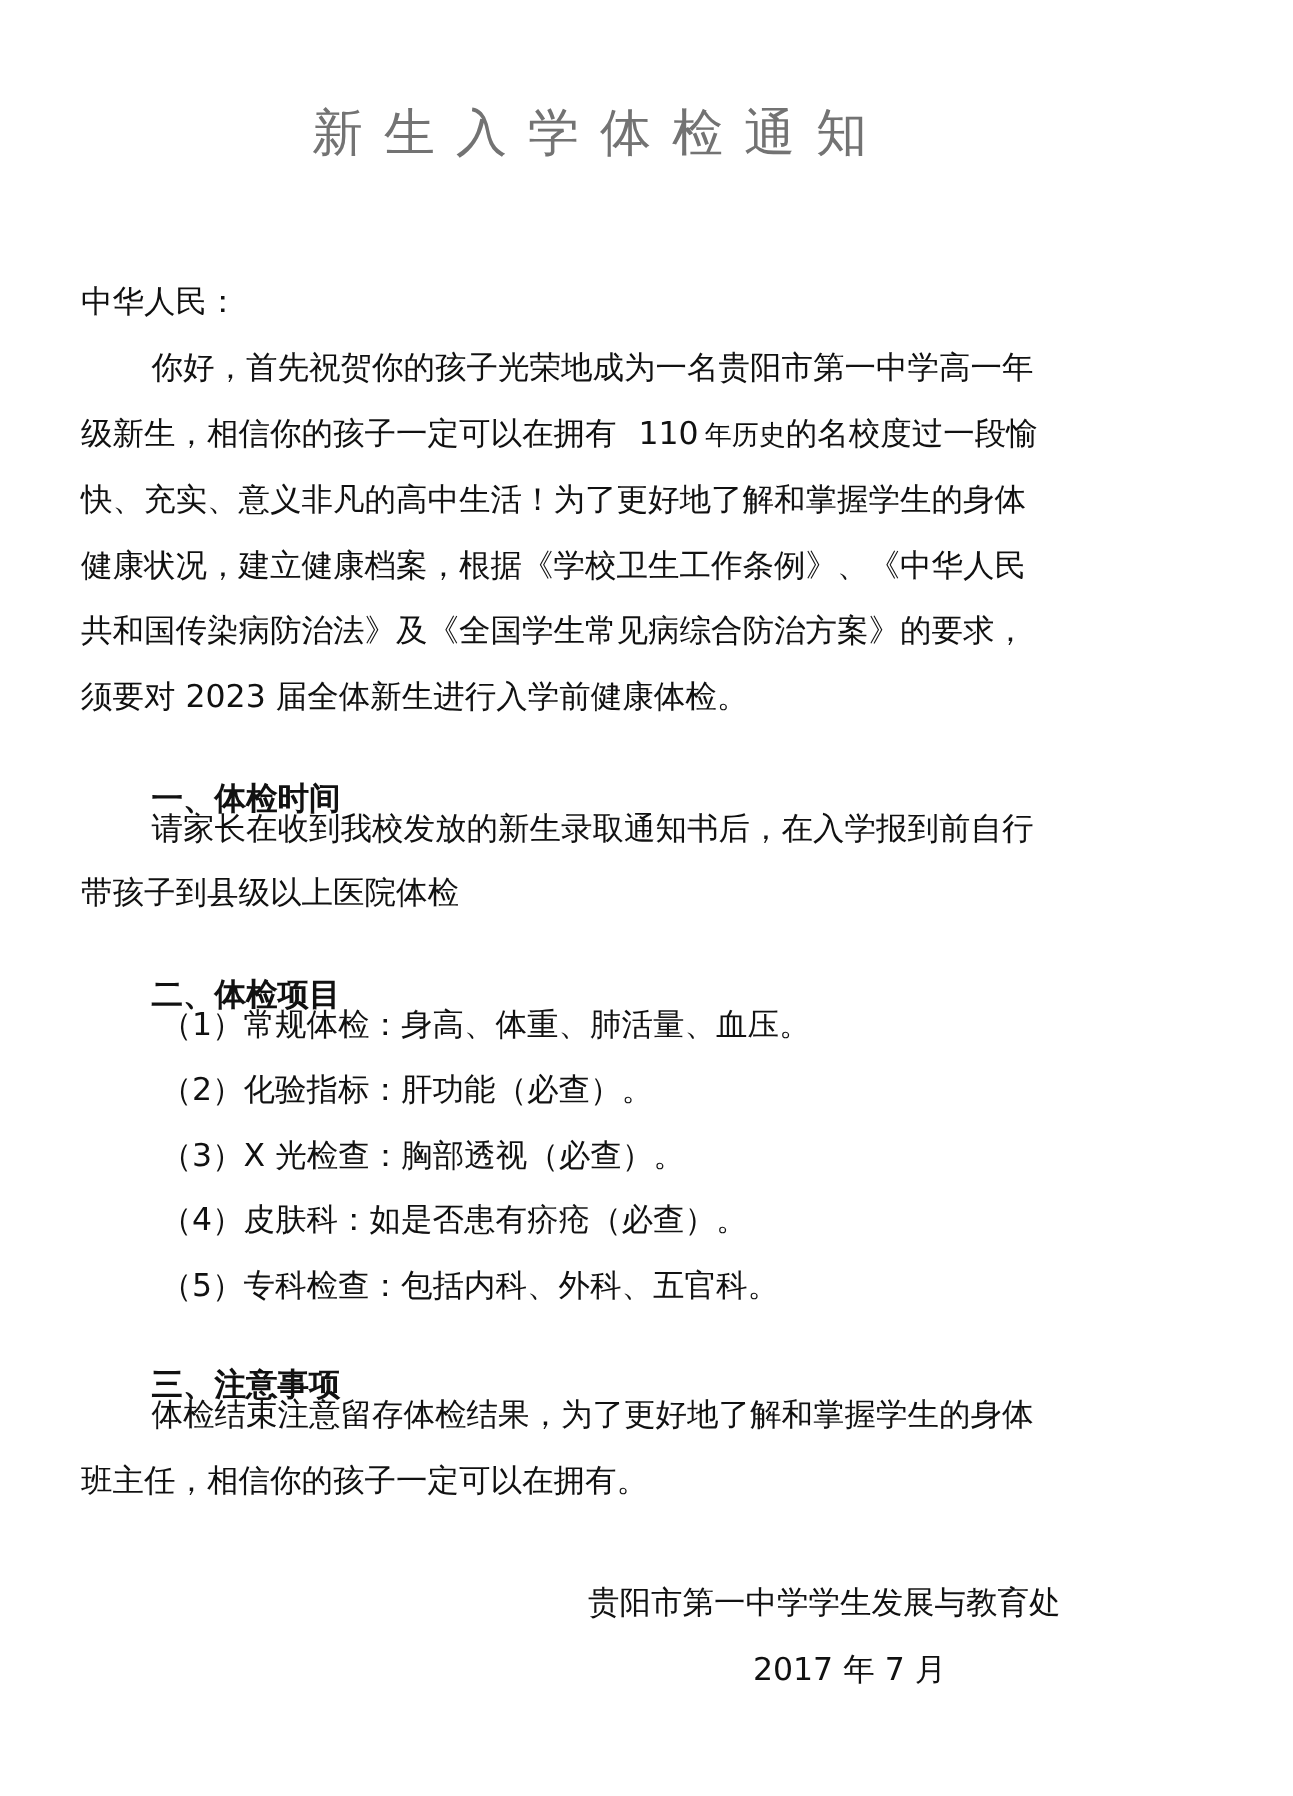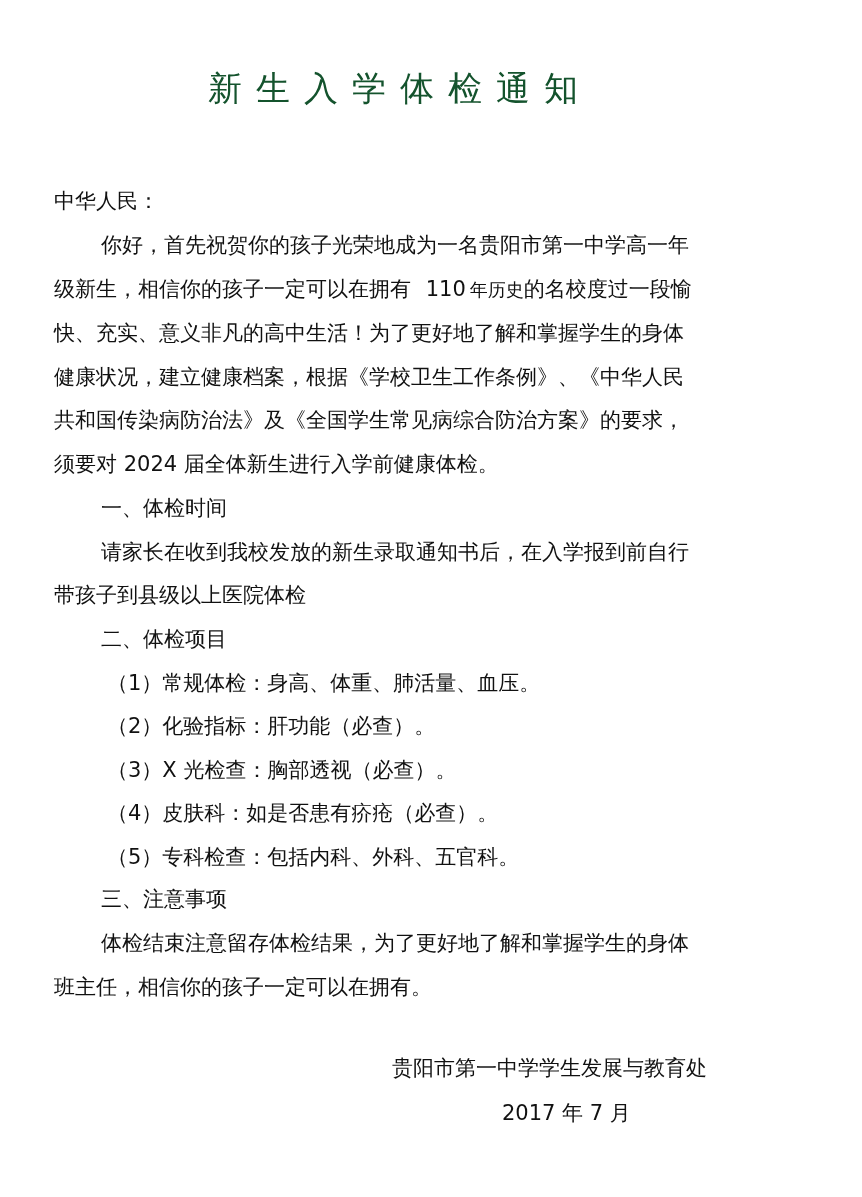--- a/index.html
+++ b/index.html
@@ -1,23 +1,23 @@
 <!DOCTYPE html>
 <html><head>
 <meta charset="utf-8">
 <style>
   html, body { margin: 0; padding: 0; background: #ffffff; }
   body { width: 862px; height: 1197px; position: relative; overflow: hidden;
          font-family: "DejaVu Sans", "Liberation Sans", sans-serif; color: #111111; }
   .page { position: absolute; left: 0; top: 0; width: 862px; height: 1197px; }
   .title { position: absolute; top: 66px; left: 0; width: 800px; text-align: center;
-           font-size: 34px; letter-spacing: 14px; font-family: "DejaVu Sans", sans-serif; color: #14532d; padding-left: 0; }
+           font-size: 34px; letter-spacing: 14px; font-family: "DejaVu Sans", sans-serif; color: #737373; padding-left: 0; }
   .line { position: absolute; left: 54px; width: 700px; font-size: 21px; white-space: nowrap; line-height: 30px; }
   .indent { left: 101px; }
-  .bold { font-weight: normal; }
+  .bold { font-weight: bold; margin-top: 24px; }
   .item { left: 107px; }
   .small { font-size: 18px; }
   .right1 { left: 392px; }
   .right2 { left: 502px; }
 </style>
 </head>
 <body>
 
 <div class="page">
   <div class="title">新生入学体检通知</div>
@@ -25,21 +25,21 @@
   <div class="line" style="top:186px;">中华人民：</div>
 
   <div class="line indent" style="top:230px;">你好，首先祝贺你的孩子光荣地成为一名贵阳市第一中学高一年</div>
   <div class="line" style="top:274px;">
     <span>级新生，相信你的孩子一定可以在拥有</span>
     <span style="margin-left:8px;">110</span><span class="small" style="margin-left:4px;">年历史</span><span>的名校度过一段愉</span>
   </div>
   <div class="line" style="top:318px;">快、充实、意义非凡的高中生活！为了更好地了解和掌握学生的身体</div>
   <div class="line" style="top:362px;">健康状况，建立健康档案，根据《学校卫生工作条例》、《中华人民</div>
   <div class="line" style="top:405px;">共和国传染病防治法》及《全国学生常见病综合防治方案》的要求，</div>
-  <div class="line" style="top:449px;">须要对 2024 届全体新生进行入学前健康体检。</div>
+  <div class="line" style="top:449px;">须要对 2023 届全体新生进行入学前健康体检。</div>
 
   <div class="line indent bold" style="top:493px;">一、体检时间</div>
   <div class="line indent" style="top:537px;">请家长在收到我校发放的新生录取通知书后，在入学报到前自行</div>
   <div class="line" style="top:580px;">带孩子到县级以上医院体检</div>
 
   <div class="line indent bold" style="top:624px;">二、体检项目</div>
   <div class="line item" style="top:668px;">（1）常规体检：身高、体重、肺活量、血压。</div>
   <div class="line item" style="top:711px;">（2）化验指标：肝功能（必查）。</div>
   <div class="line item" style="top:755px;">（3）X 光检查：胸部透视（必查）。</div>
   <div class="line item" style="top:798px;">（4）皮肤科：如是否患有疥疮（必查）。</div>

